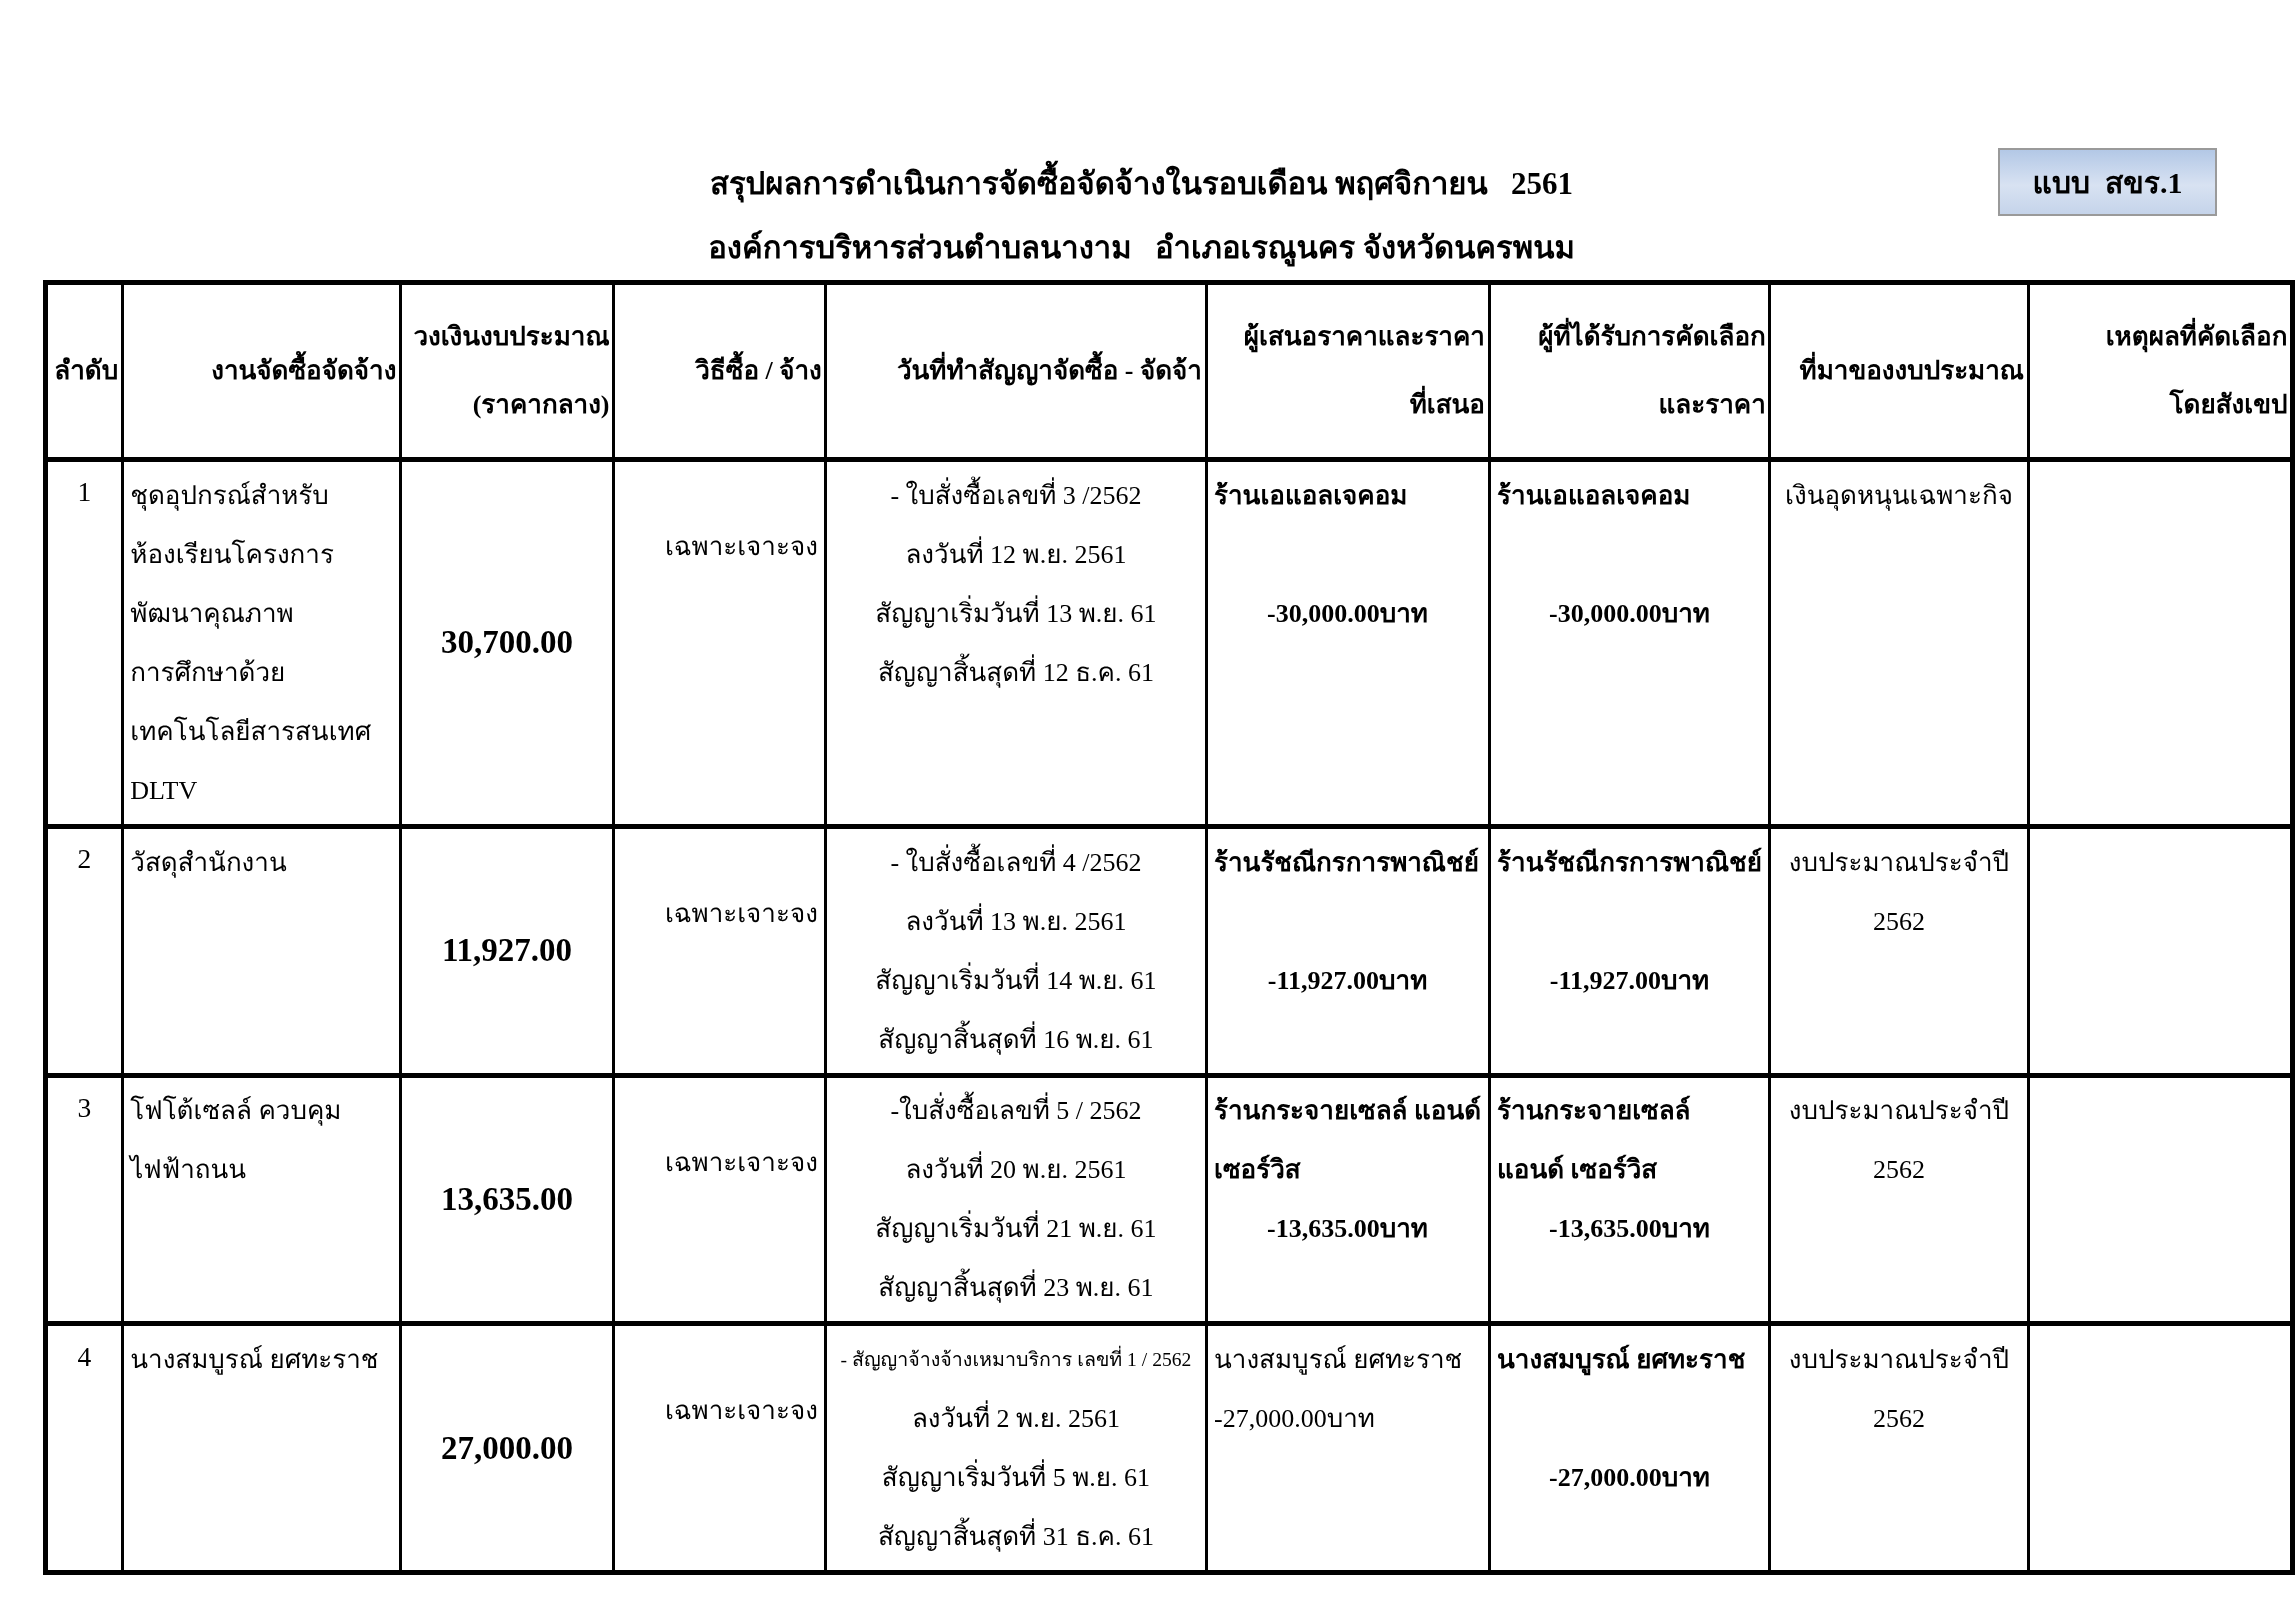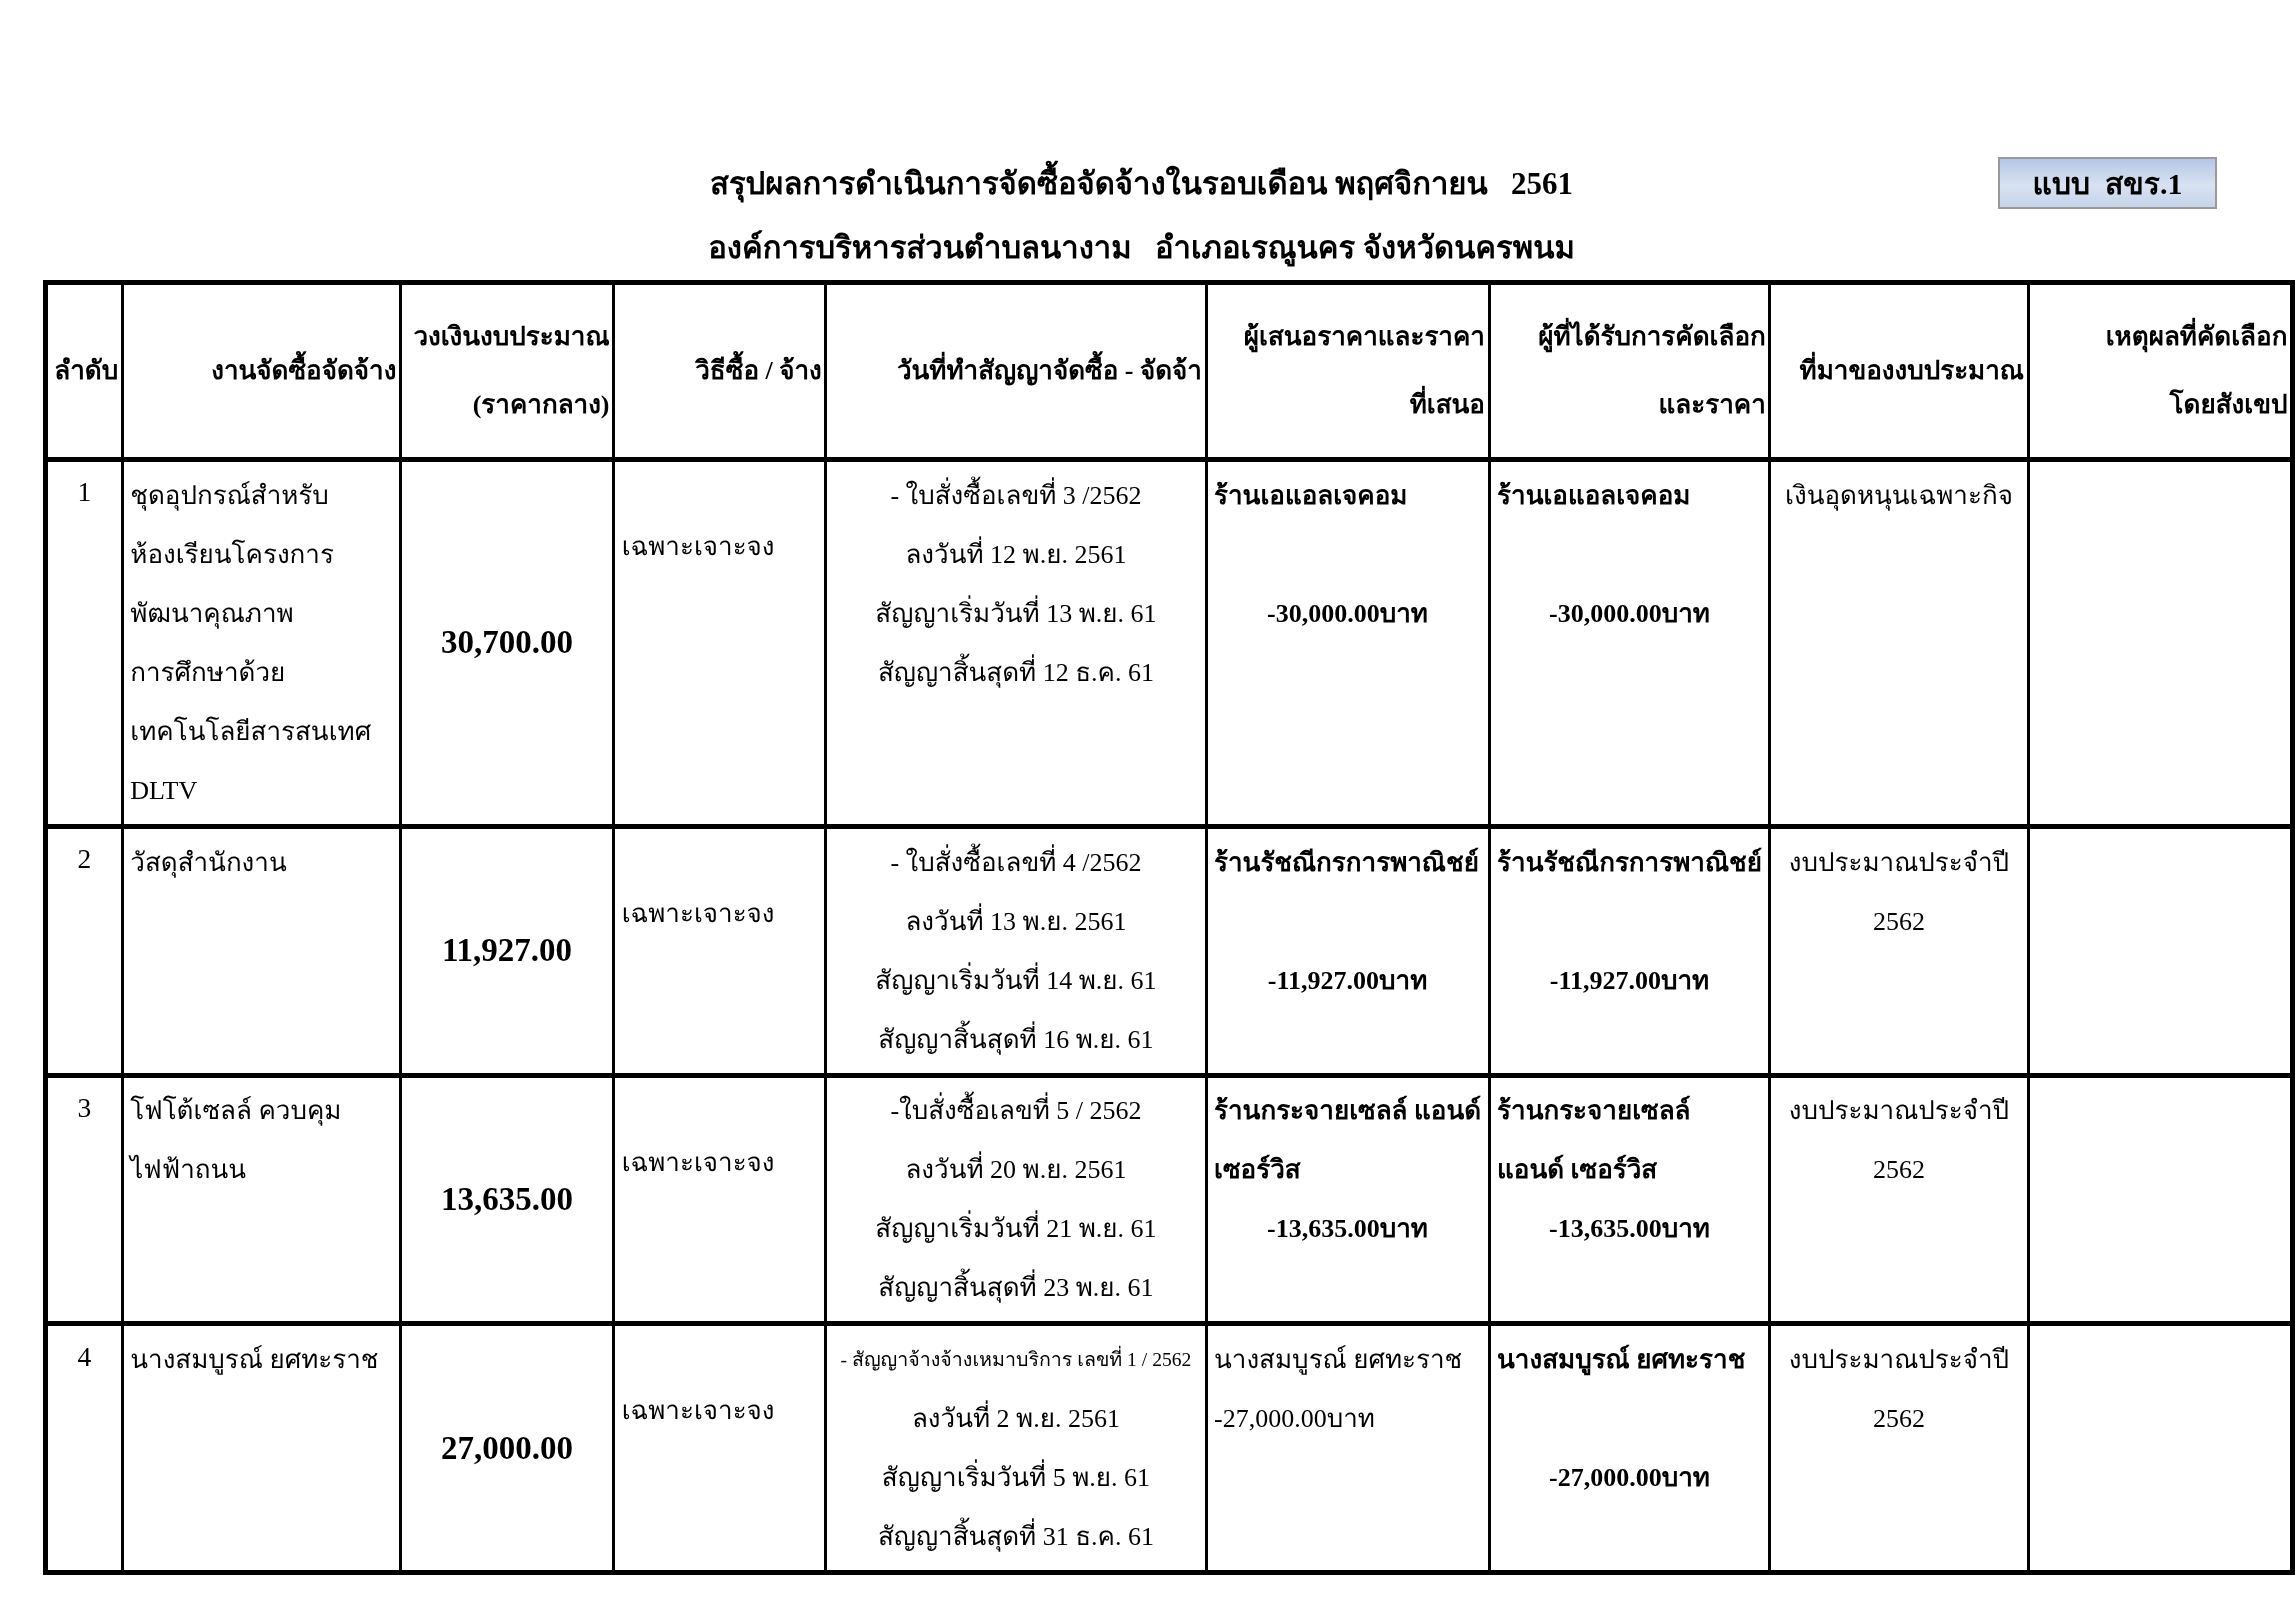--- a/index.html
+++ b/index.html
@@ -5,21 +5,21 @@
   html,body{margin:0;padding:0;}
   body{
     width:2295px;height:1623px;position:relative;background:#ffffff;
     font-family:"Liberation Serif","DejaVu Serif",serif;color:#000;
   }
   
   .title-wrap{position:absolute;top:152px;left:0;width:2283px;text-align:center;}
   .title-line{font-size:31px;font-weight:bold;line-height:64px;white-space:pre;}
   
   .badge{
-    position:absolute;left:1998px;top:157px;width:219px;height:52px;
+    position:absolute;left:1998px;top:148px;width:219px;height:68px;
     box-sizing:border-box;border:2.6px solid #9a9a9a;
     background:linear-gradient(180deg,#b3c8e6 0%,#d8e2f2 55%,#c5d4ea 100%);
     display:flex;align-items:center;justify-content:center;
   }
   .badge span{font-size:30px;font-weight:bold;white-space:pre;}
   
   table.doc{
     position:absolute;left:43px;top:280px;
     border-collapse:collapse;table-layout:fixed;
     border:5.9px solid #000;
@@ -34,21 +34,21 @@
   th{
     vertical-align:middle;text-align:right;font-weight:bold;
     line-height:68px;padding:0 2.6px;white-space:pre-line;
   }
   .ln{display:block;line-height:59px;white-space:nowrap;}
   .ln-sp{display:block;height:59px;}
   .c-no{text-align:center;font-size:27.5px;padding-top:14.4px;}
   .c-work{text-align:left;margin-left:8px;}
   .c-budget{vertical-align:middle;text-align:center;}
   .c-budget span{font-weight:bold;font-size:33px;}
-  .c-method{text-align:left;padding-top:63px;}
+  .c-method{text-align:right;padding-top:63px;}
   .c-contract{text-align:center;}
   .c-party{text-align:left;}
   .c-party.bold{font-weight:bold;}
   .price{text-align:center;}
   .price-left{text-align:left;}
   .c-source{text-align:center;}
   .sm{font-size:19.6px;}
 </style>
 </head>
 <body>

